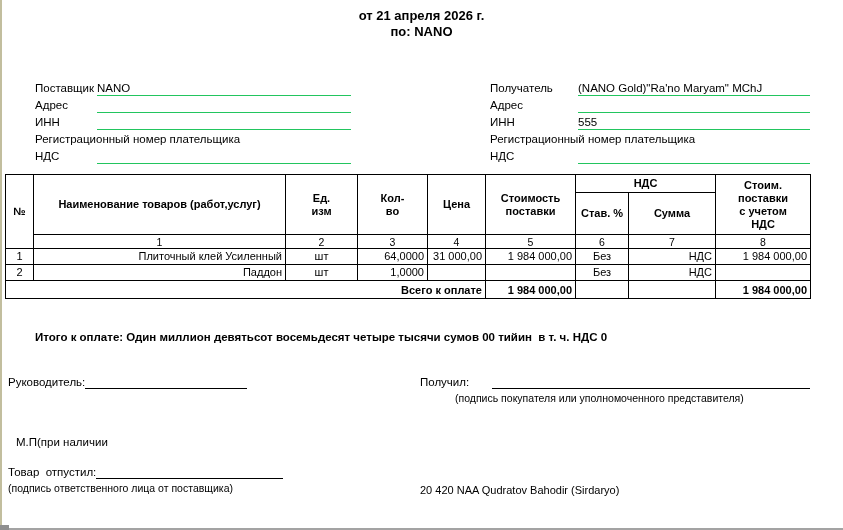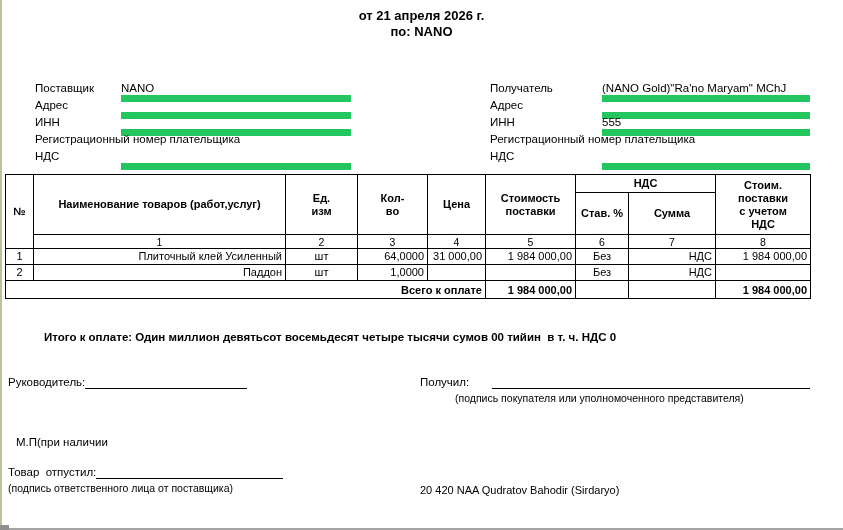--- a/index.html
+++ b/index.html
@@ -12,41 +12,41 @@
   .title{position:absolute;top:8px;left:0;width:100%;text-align:center;
          font-weight:bold;font-size:13px;line-height:16px;}
 
   .party{position:absolute;top:81px;font-size:11.5px;}
   .party.left{left:35px;width:316px;}
   .party.right{left:490px;width:320px;}
   .party-row{display:flex;height:17px;align-items:flex-start;}
   .plabel{flex:none;height:15px;line-height:15px;}
   .party.left .plabel{width:62px;}
   .party.right .plabel{width:88px;}
-  .pline{flex:1;height:14px;border-bottom:7px solid #22c55e;line-height:14px;white-space:nowrap;margin-left:24px;}
+  .pline{flex:1;height:14px;border-bottom:1px solid #22c55e;line-height:14px;white-space:nowrap;}
   .party-row.noline .plabel{width:auto;}
 
   table.invoice{position:absolute;top:174px;left:5px;width:805px;border-collapse:collapse;
                 table-layout:fixed;font-size:11px;}
   table.invoice th,table.invoice td{border:1px solid #000;padding:0 3px;overflow:hidden;}
   table.invoice th{font-weight:bold;text-align:center;vertical-align:middle;
                    white-space:pre-line;line-height:13px;font-size:11px;}
   tr.hrow1{height:18px;}
   tr.hrow2{height:42px;}
   tr.numrow td{height:13px;font-size:10.5px;text-align:center;padding:0;line-height:12px;}
   tr.item-row{height:16px;}
   tr.item-row td{line-height:15px;white-space:nowrap;}
   tr.total-row{height:18px;}
   tr.total-row td{font-weight:bold;white-space:nowrap;}
   .c-left{text-align:right;}
   .c-center{text-align:center;}
   .c-right{text-align:right;}
   .indent{padding-left:30px !important;}
 
-  .totals-line{position:absolute;top:331px;left:44px;font-weight:bold;font-size:11.5px;
+  .totals-line{position:absolute;top:331px;left:35px;font-weight:bold;font-size:11.5px;
                white-space:pre;}
 
   .sig{position:absolute;display:flex;align-items:flex-start;font-size:11.5px;}
   .sig .slabel{flex:none;height:14px;line-height:14px;white-space:pre;}
   .sig .sline{flex:1;height:13px;border-bottom:1px solid #000;}
   .note{position:absolute;font-size:10.5px;}
   .issuer{position:absolute;font-size:11px;}
 </style>
 </head>
 <body>

